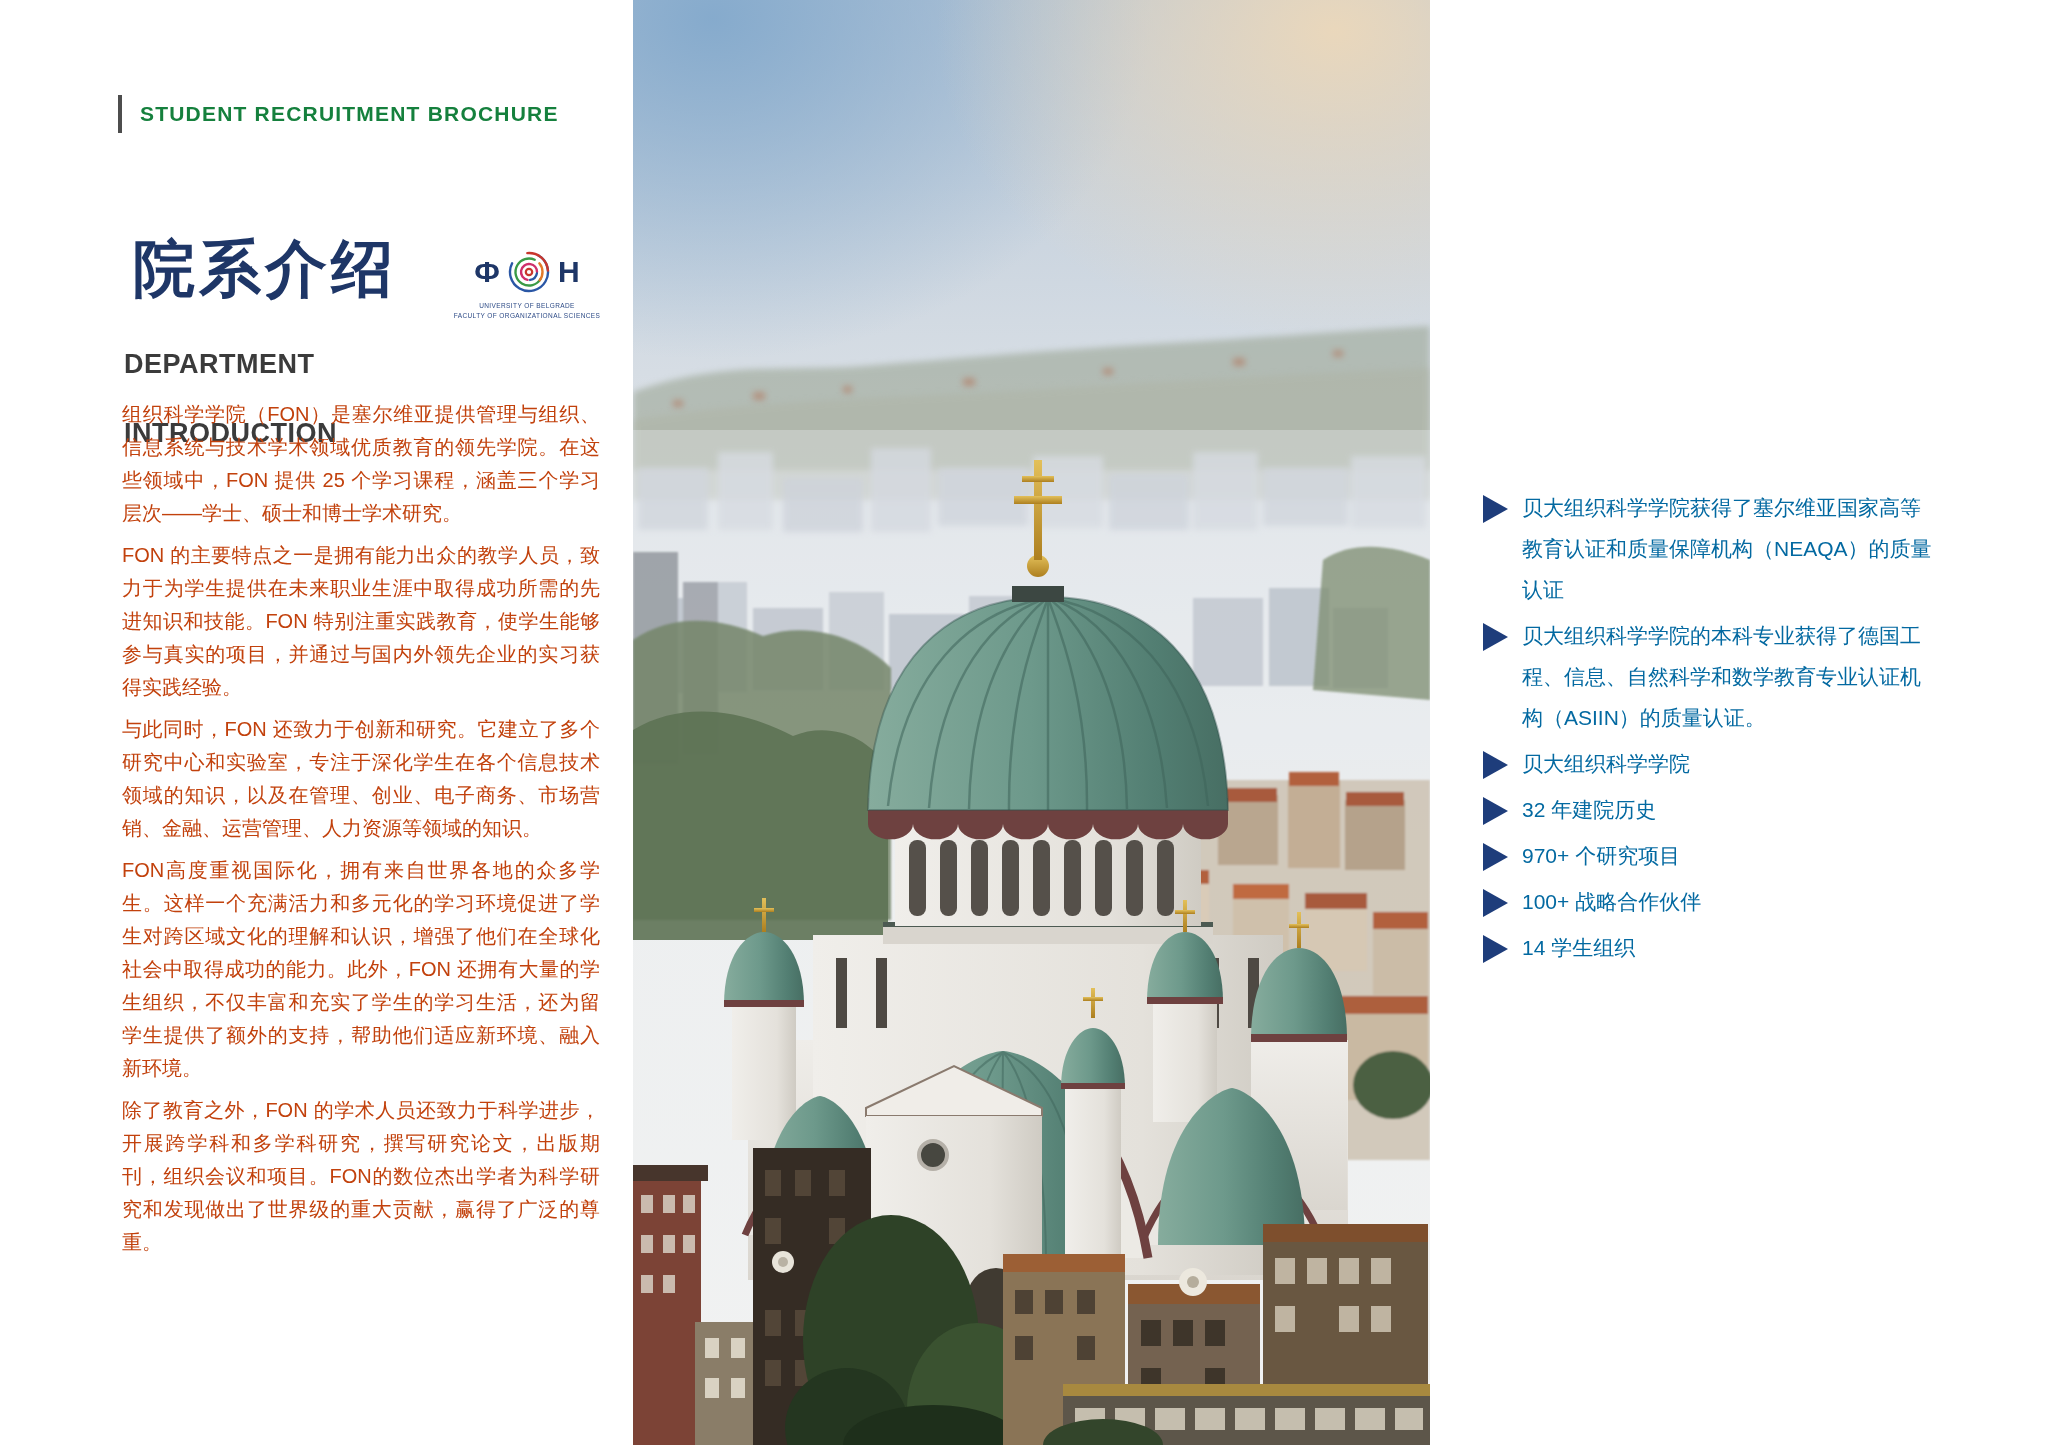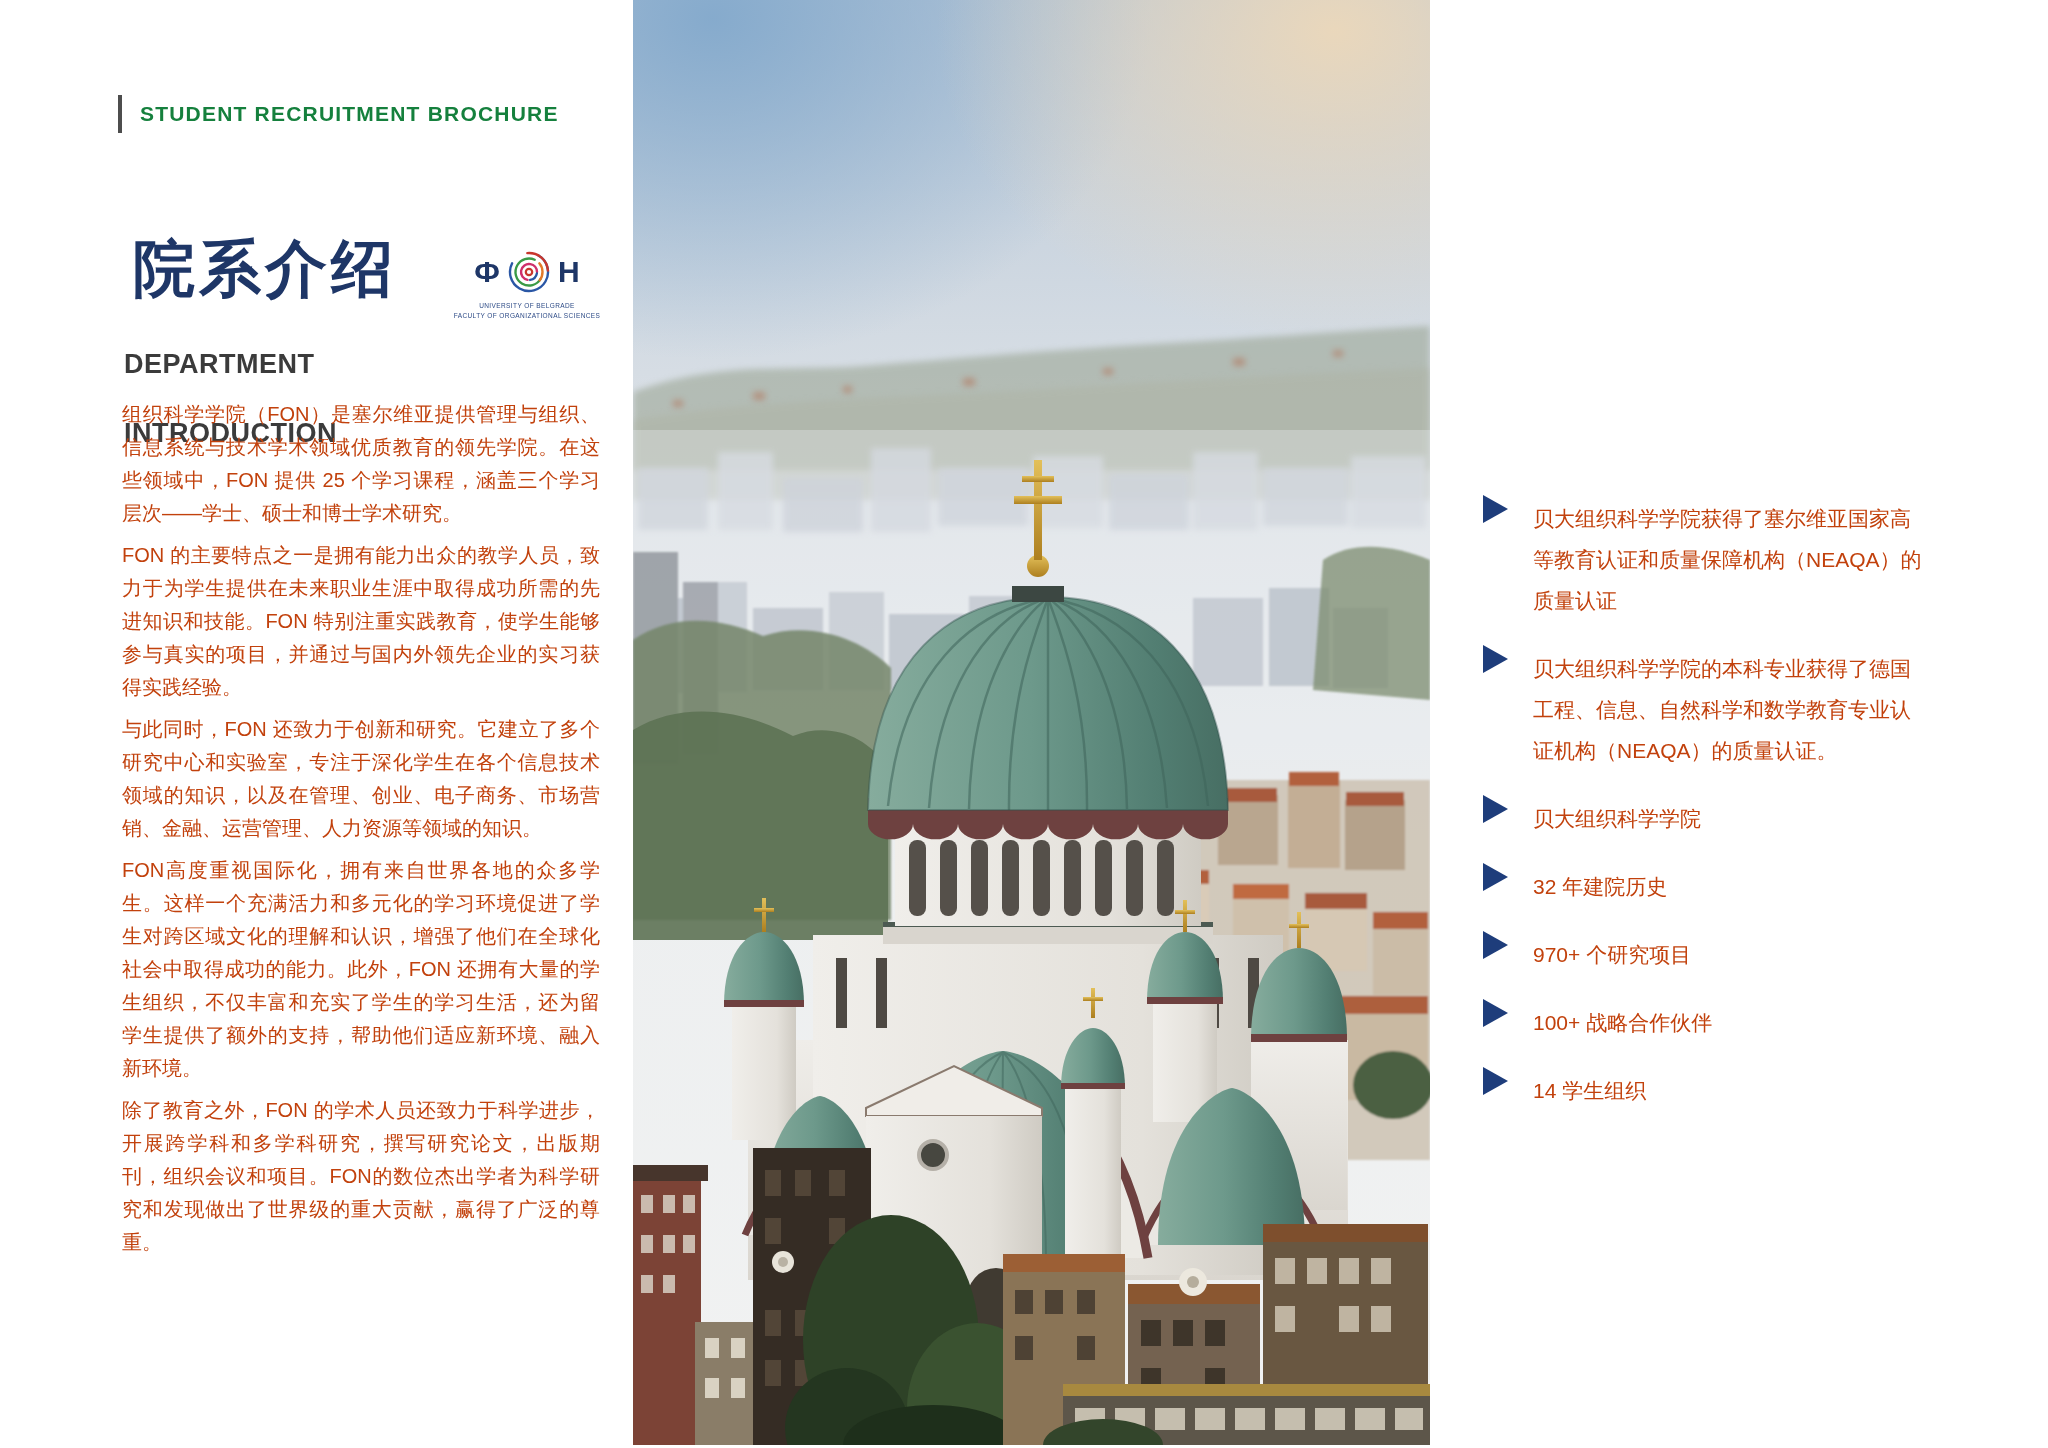--- a/index.html
+++ b/index.html
@@ -37,21 +37,21 @@
 
   
   .photo{position:absolute;left:633px;top:0;width:797px;height:1445px;margin:0;}
   .photo svg{display:block;width:100%;height:100%;}
 
   
   .highlights{position:absolute;left:1483px;top:487px;width:452px;}
   .hl-item{display:flex;align-items:flex-start;margin-bottom:5px;}
   .tri{flex:0 0 auto;width:0;height:0;margin:8px 14px 0 0;
     border-left:25px solid #1e3d7b;border-top:14px solid transparent;border-bottom:14px solid transparent;}
-  .hl-item p{margin:11px;font-size:21px;line-height:41px;color:#c2410c;}
+  .hl-item p{margin:0;font-size:21px;line-height:41px;color:#0369a1;}
 </style>
 </head>
 <body>
 
 <div class="page">
 
   <div class="eyebrow">
     <span class="eyebrow-bar"></span>
     <span class="eyebrow-text">STUDENT RECRUITMENT BROCHURE</span>
   </div>
@@ -384,21 +384,21 @@
     </svg>
   </figure>
 
   <div class="highlights">
     <div class="hl-item">
       <span class="tri"></span>
       <p>贝大组织科学学院获得了塞尔维亚国家高等教育认证和质量保障机构（NEAQA）的质量认证</p>
     </div>
     <div class="hl-item">
       <span class="tri"></span>
-      <p>贝大组织科学学院的本科专业获得了德国工程、信息、自然科学和数学教育专业认证机构（NEAQA）的质量认证。</p>
+      <p>贝大组织科学学院的本科专业获得了德国工程、信息、自然科学和数学教育专业认证机构（ASIIN）的质量认证。</p>
     </div>
     <div class="hl-item">
       <span class="tri"></span>
       <p>贝大组织科学学院</p>
     </div>
     <div class="hl-item">
       <span class="tri"></span>
       <p>32 年建院历史</p>
     </div>
     <div class="hl-item">

